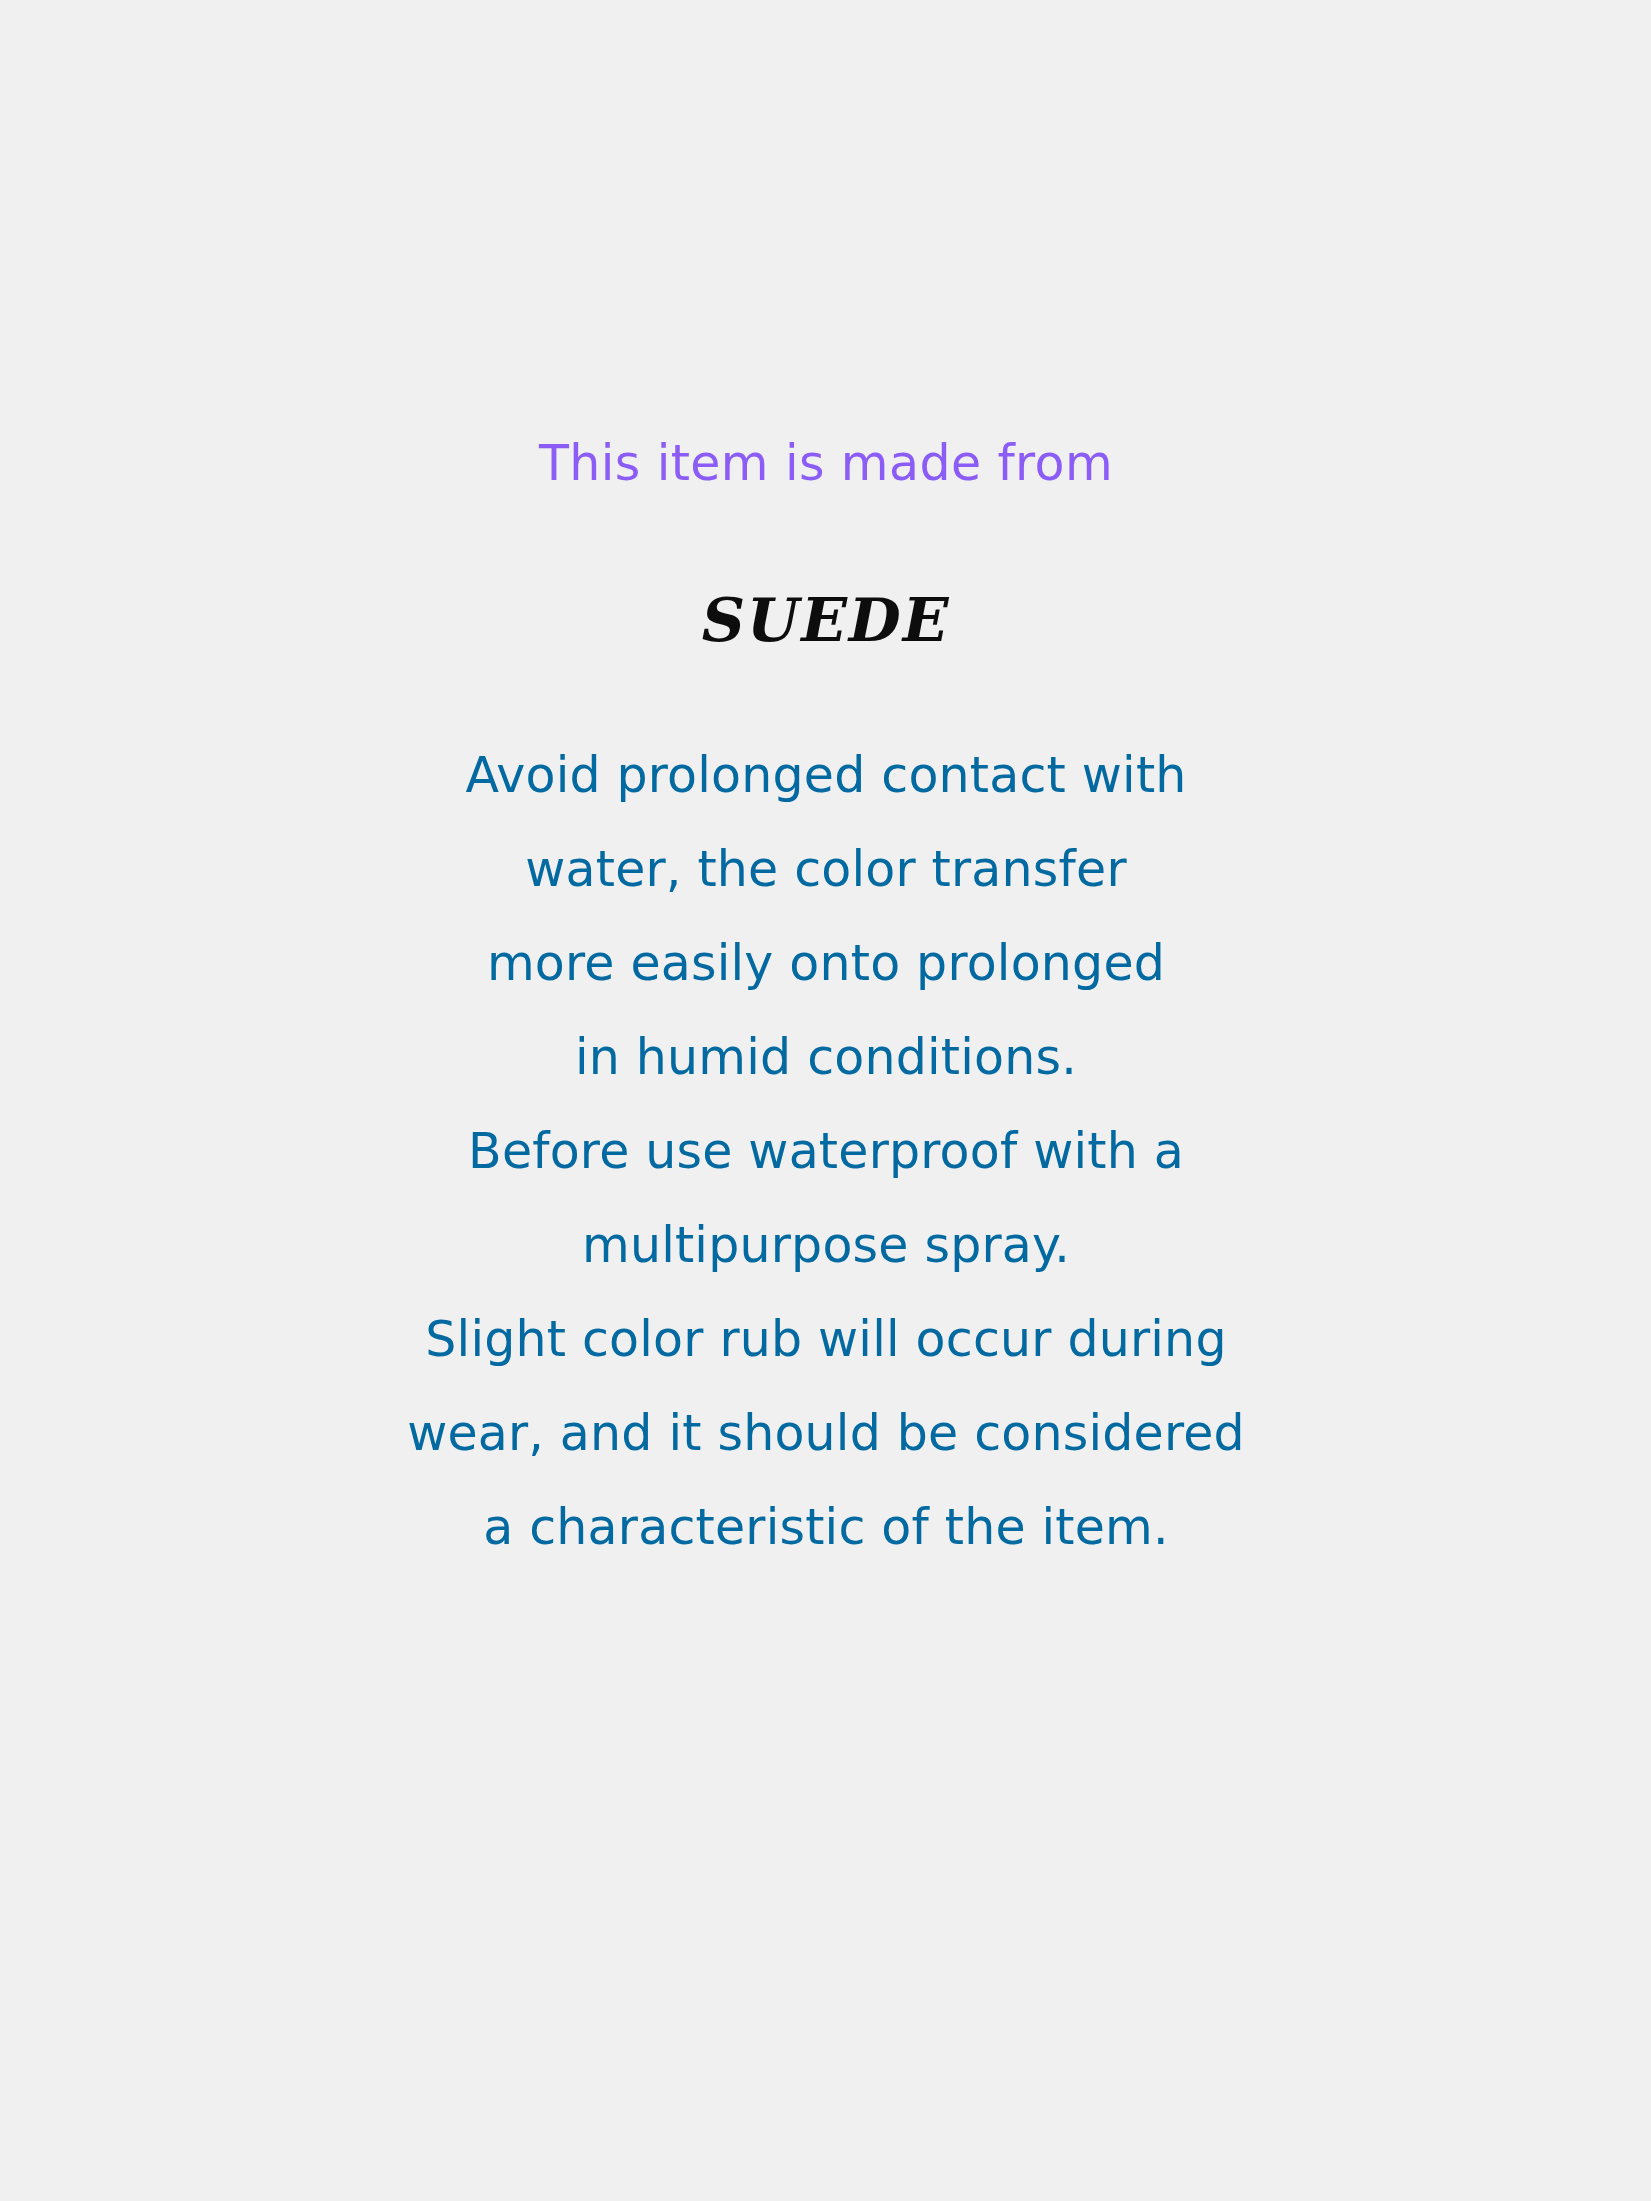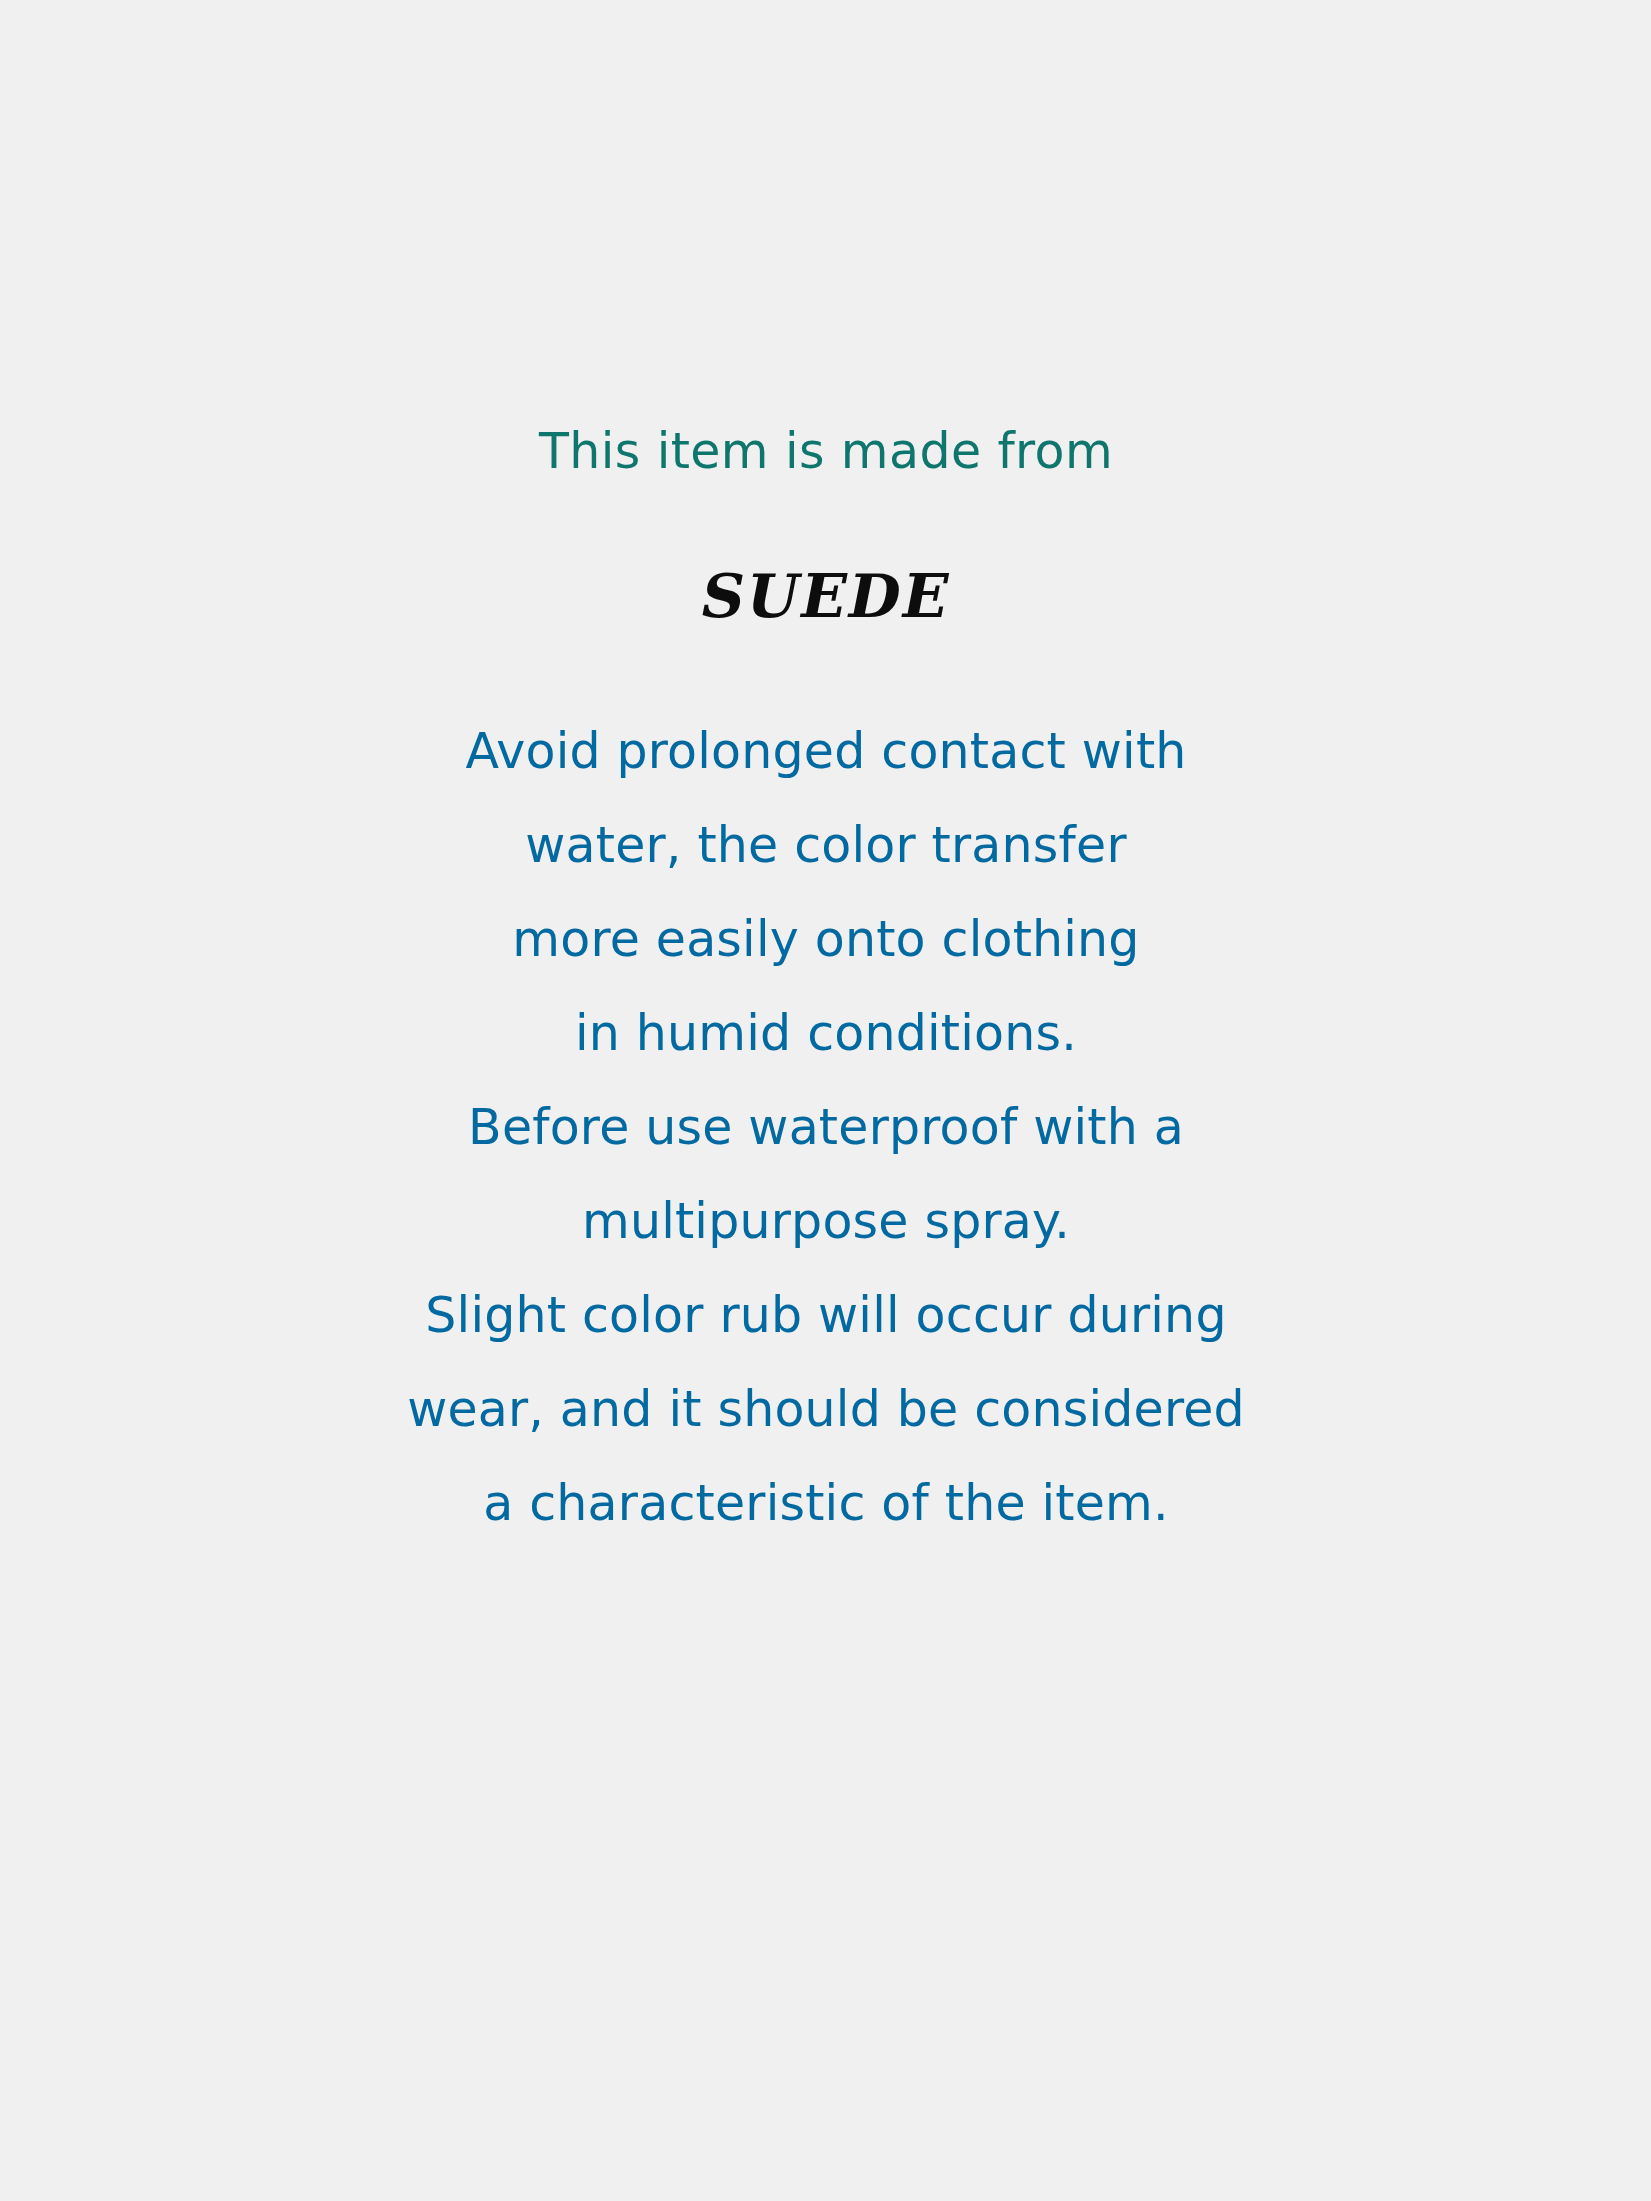--- a/index.html
+++ b/index.html
@@ -31,22 +31,22 @@
     flex-direction: column;
     align-items: center;
     text-align: center;
   }
   .intro-line {
     font-family: "DejaVu Sans", sans-serif;
     font-size: 49px;
     font-weight: 400;
     letter-spacing: 0.4px;
     line-height: 1.1;
-    color: #0f766e;
-    margin: 4px;
+    color: #8b5cf6;
+    margin: 16px;
   }
   .material-name {
     font-family: "DejaVu Serif", serif;
     font-style: italic;
     font-weight: 700;
     font-size: 60px;
     letter-spacing: 1.9px;
     color: #0d0d0d;
     margin: 0;
     padding-top: 78px;
@@ -72,21 +72,21 @@
 <div class="page">
   <div class="care-card">
 
     <p class="intro-line">This item is made from</p>
 
     <p class="material-name">SUEDE</p>
 
     <div class="care-body">
       <span class="line">Avoid prolonged contact with</span>
       <span class="line">water, the color transfer</span>
-      <span class="line">more easily onto clothing</span>
+      <span class="line">more easily onto prolonged</span>
       <span class="line">in humid conditions.</span>
       <span class="line">Before use waterproof with a</span>
       <span class="line">multipurpose spray.</span>
       <span class="line">Slight color rub will occur during</span>
       <span class="line">wear, and it should be considered</span>
       <span class="line">a characteristic of the item.</span>
     </div>
 
   </div>
 </div>

